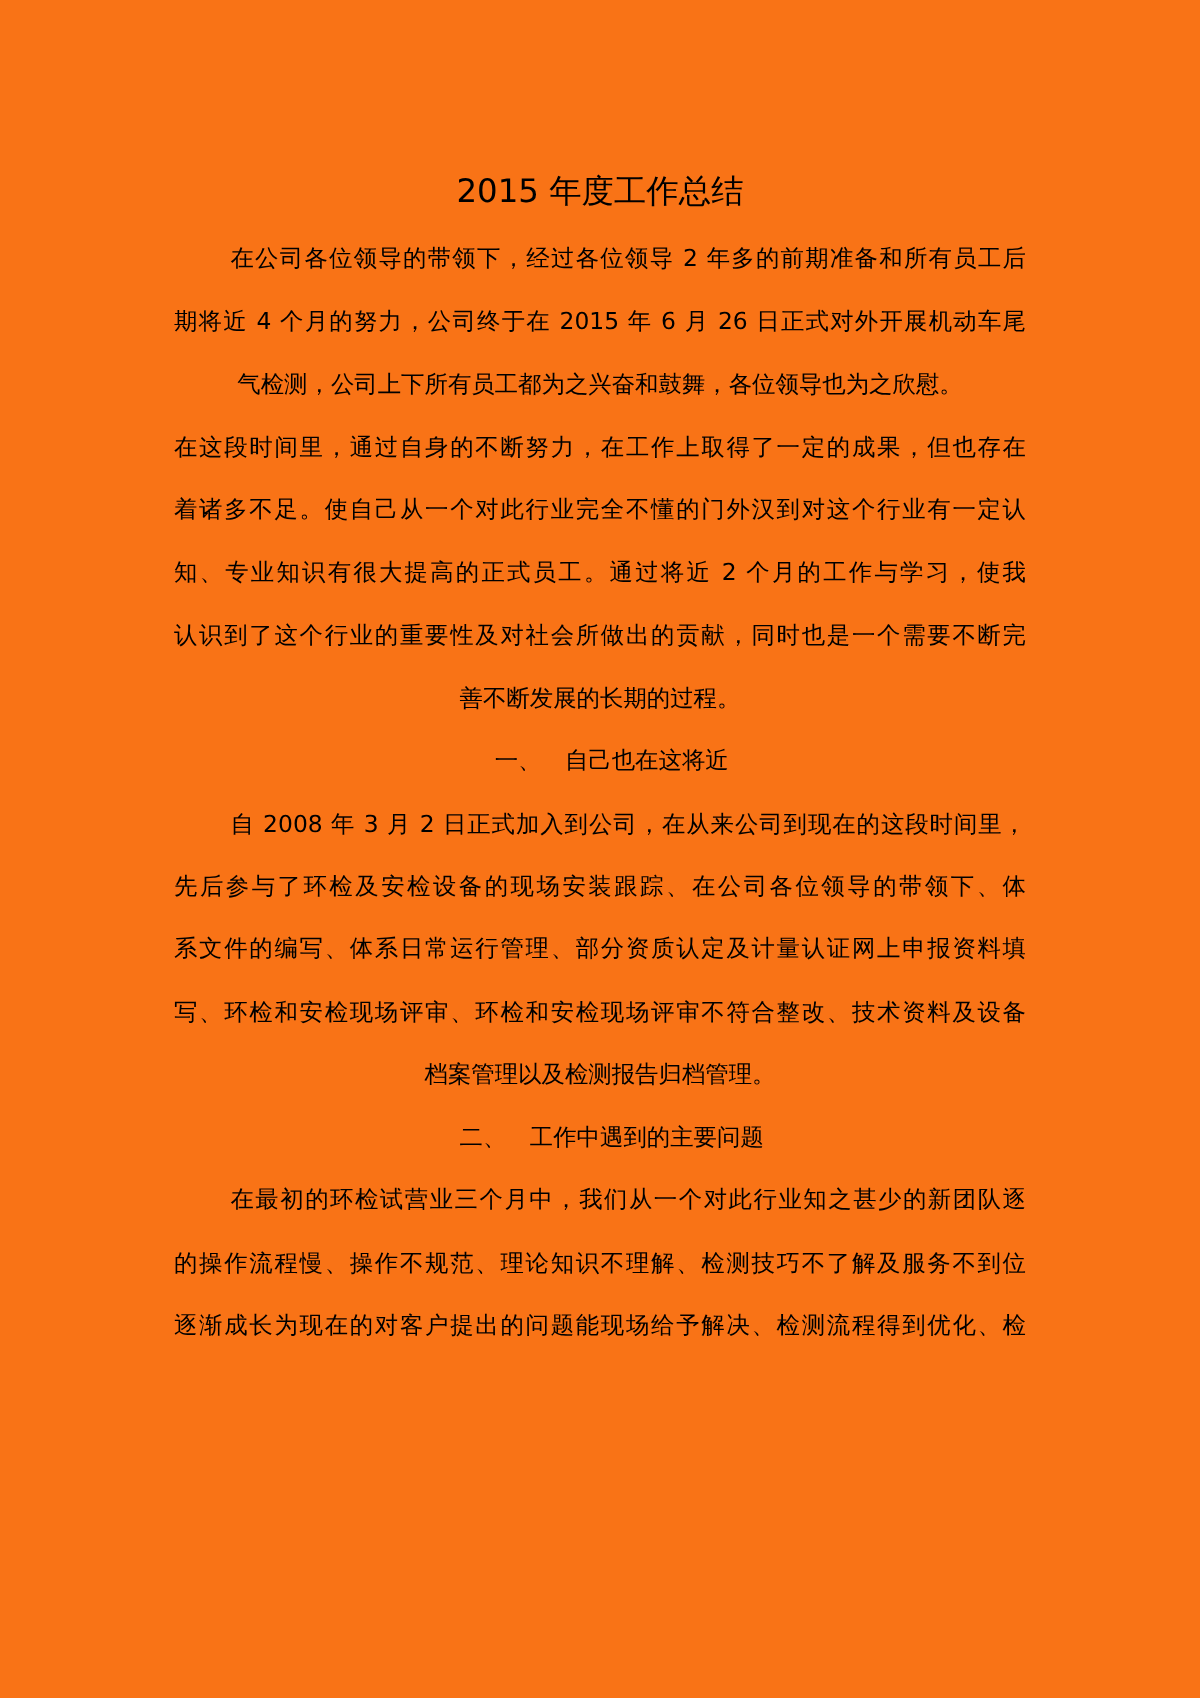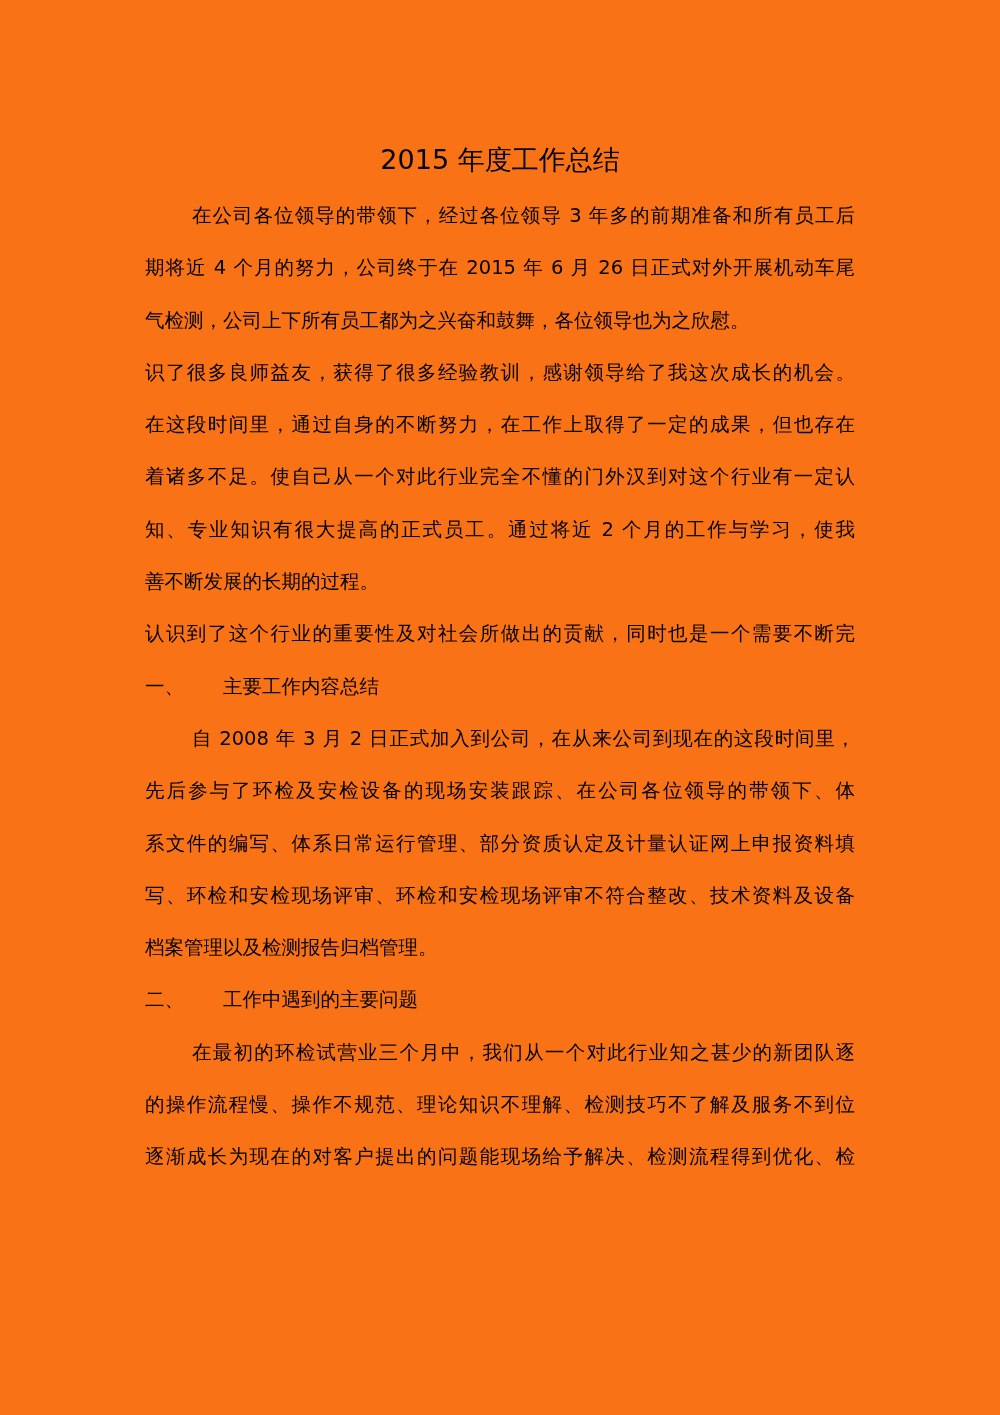--- a/index.html
+++ b/index.html
@@ -30,51 +30,50 @@
     font-size: 27px;
     font-weight: 400;
     text-align: center;
     white-space: nowrap;
   }
   .line {
     height: 52.3px;
     line-height: 52.3px;
     font-size: 19.5px;
     overflow: hidden;
-    text-align: left;
+    text-align: center;
   }
   .line.j {
     text-align: justify;
     text-align-last: justify;
   }
   .line.indent {
     text-indent: 47px;
   }
   .heading .hnum {
     display: inline-block;
     width: 78px;
   }
 </style>
 </head>
 <body>
 
 <div class="page">
   <div class="doc">
     <h1 class="doc-title">2015 年度工作总结</h1>
     <div id="doc-blocks">
-        <div class="line indent j">在公司各位领导的带领下，经过各位领导 3 年多的前期准备和所有员工后</div>
+        <div class="line indent j">在公司各位领导的带领下，经过各位领导 2 年多的前期准备和所有员工后</div>
         <div class="line j">期将近 4 个月的努力，公司终于在 2015 年 6 月 26 日正式对外开展机动车尾</div>
         <div class="line">气检测，公司上下所有员工都为之兴奋和鼓舞，各位领导也为之欣慰。</div>
-        <div class="line j">识了很多良师益友，获得了很多经验教训，感谢领导给了我这次成长的机会。</div>
         <div class="line j">在这段时间里，通过自身的不断努力，在工作上取得了一定的成果，但也存在</div>
         <div class="line j">着诸多不足。使自己从一个对此行业完全不懂的门外汉到对这个行业有一定认</div>
         <div class="line j">知、专业知识有很大提高的正式员工。通过将近 2 个月的工作与学习，使我</div>
+        <div class="line j">认识到了这个行业的重要性及对社会所做出的贡献，同时也是一个需要不断完</div>
         <div class="line">善不断发展的长期的过程。</div>
-        <div class="line j">认识到了这个行业的重要性及对社会所做出的贡献，同时也是一个需要不断完</div>
-        <div class="line heading"><span class="hnum">一、</span><span>主要工作内容总结</span></div>
+        <div class="line heading"><span class="hnum">一、</span><span>自己也在这将近</span></div>
         <div class="line indent j">自 2008 年 3 月 2 日正式加入到公司，在从来公司到现在的这段时间里，</div>
         <div class="line j">先后参与了环检及安检设备的现场安装跟踪、在公司各位领导的带领下、体</div>
         <div class="line j">系文件的编写、体系日常运行管理、部分资质认定及计量认证网上申报资料填</div>
         <div class="line j">写、环检和安检现场评审、环检和安检现场评审不符合整改、技术资料及设备</div>
         <div class="line">档案管理以及检测报告归档管理。</div>
         <div class="line heading"><span class="hnum">二、</span><span>工作中遇到的主要问题</span></div>
         <div class="line indent j">在最初的环检试营业三个月中，我们从一个对此行业知之甚少的新团队逐</div>
         <div class="line j">的操作流程慢、操作不规范、理论知识不理解、检测技巧不了解及服务不到位</div>
         <div class="line j">逐渐成长为现在的对客户提出的问题能现场给予解决、检测流程得到优化、检</div>
       </div>

